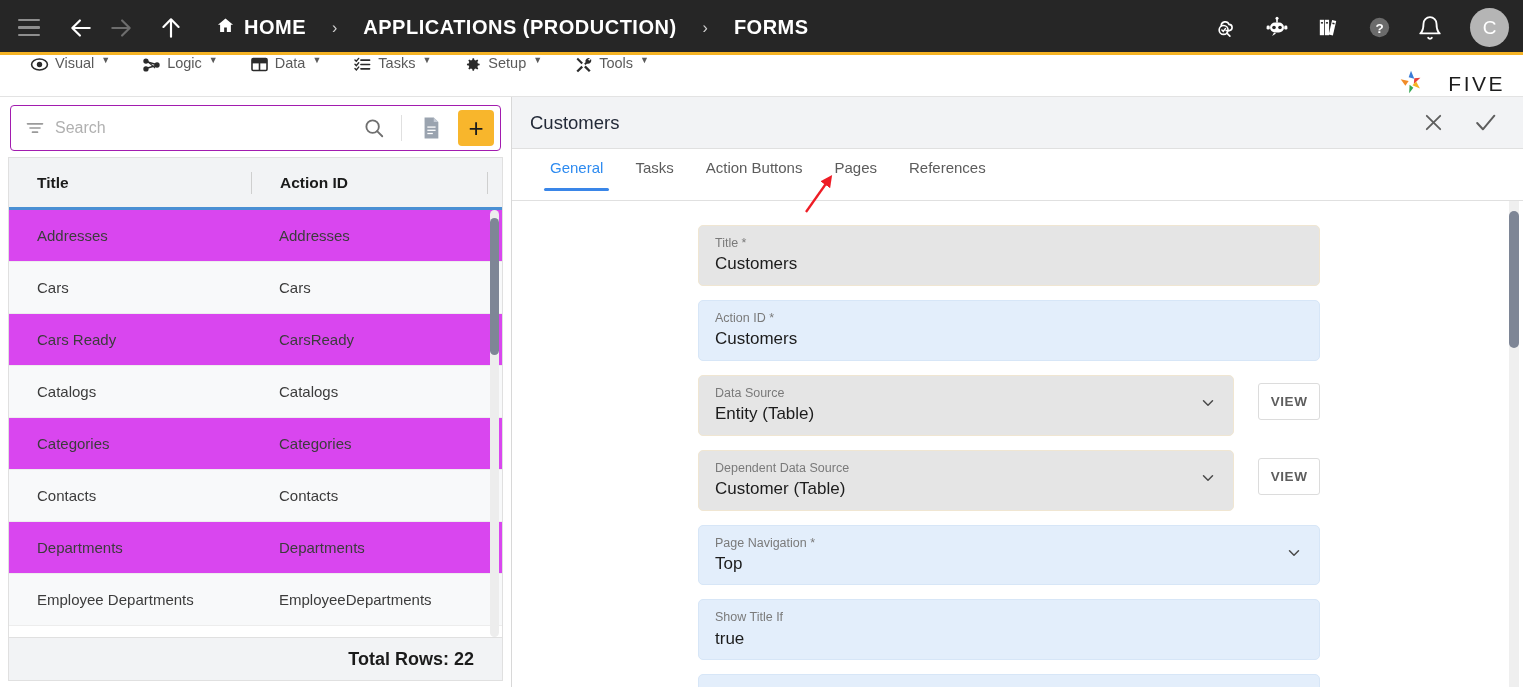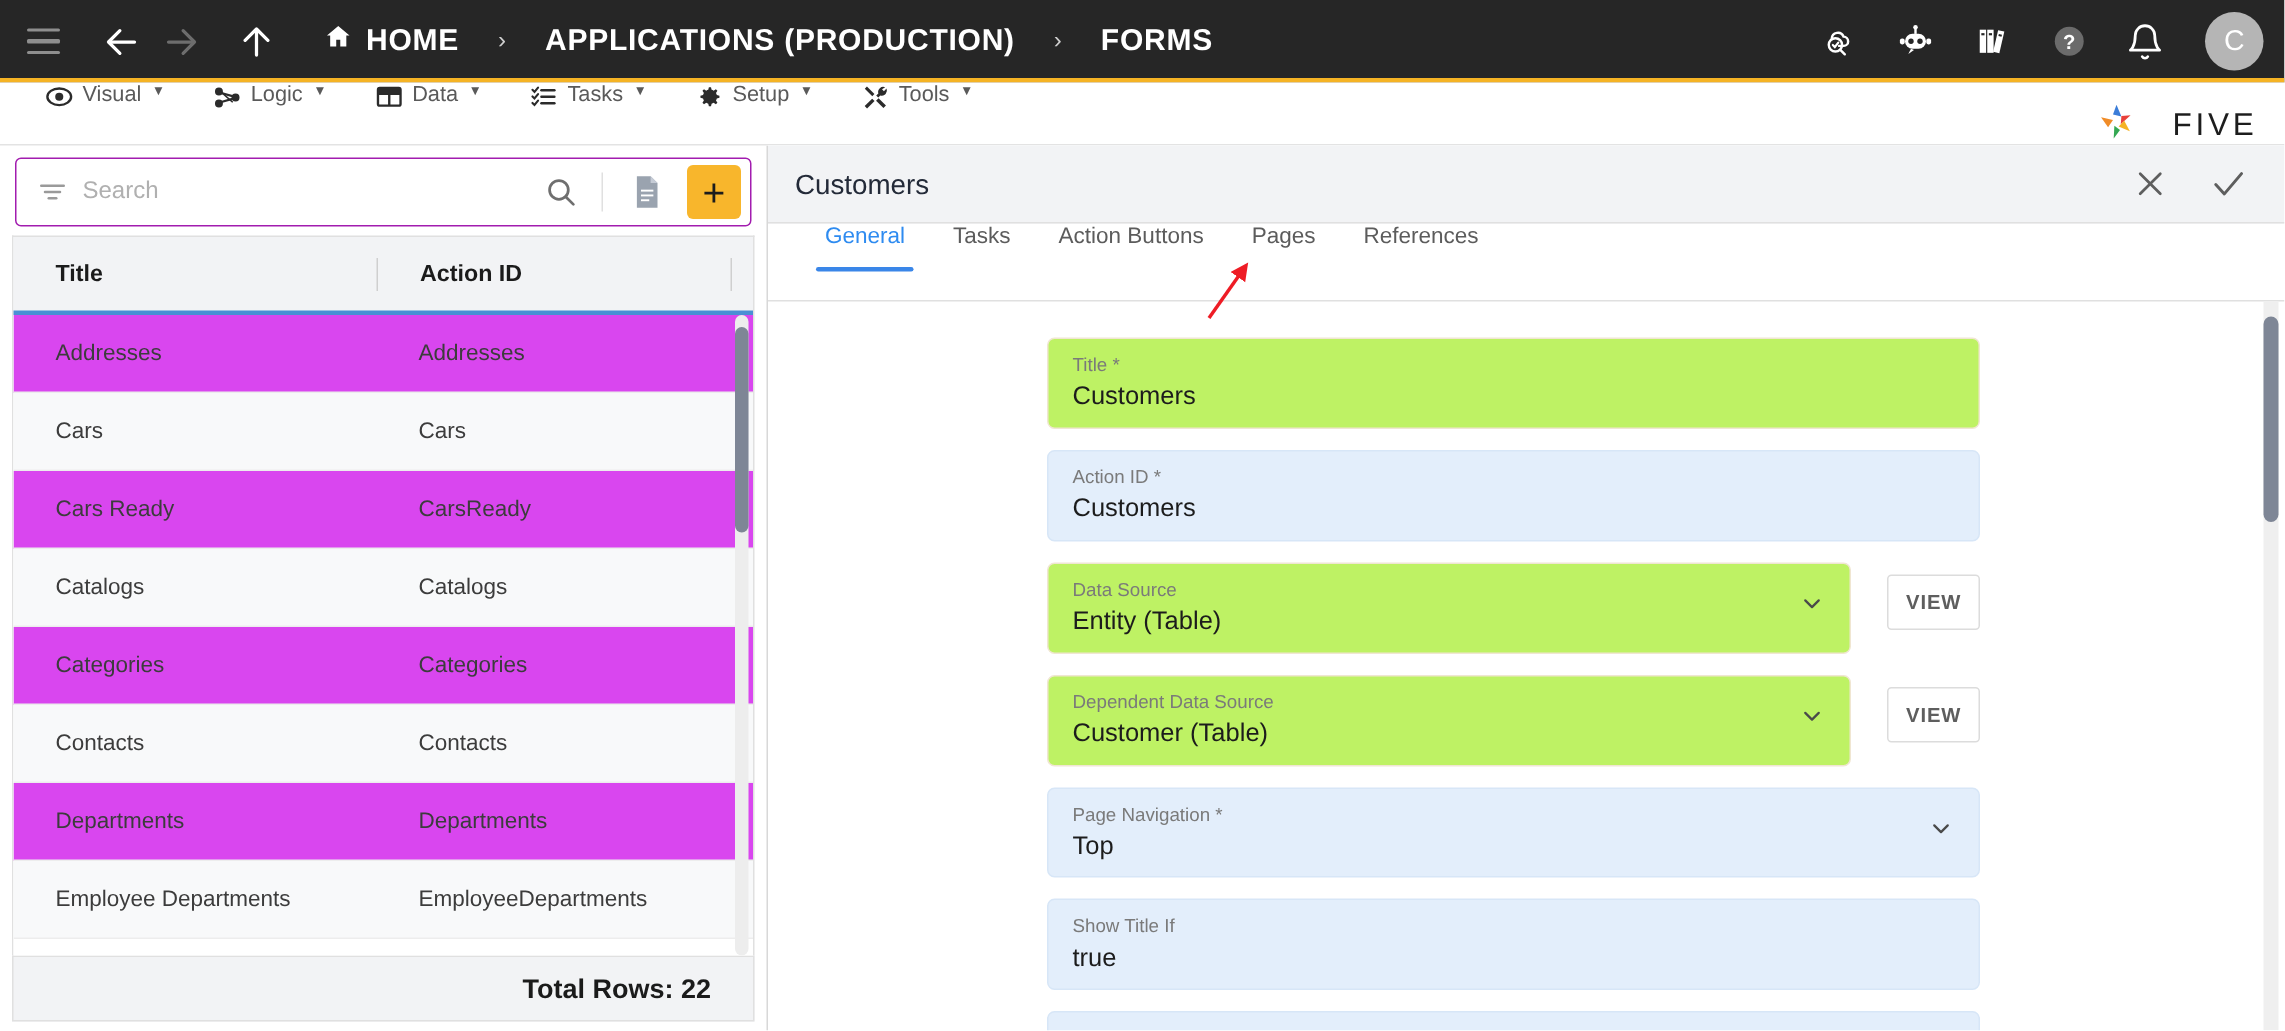--- a/index.html
+++ b/index.html
@@ -115,41 +115,41 @@
   .right { flex: 1; display: flex; flex-direction: column; min-height: 0; background: #fff; position: relative; }
   .rhead {
     height: 52px; flex: 0 0 52px; background: #f2f3f5; border-bottom: 1px solid #e0e0e0;
     display: flex; align-items: center; padding: 0 24px 0 18px;
   }
   .rtitle { font-size: 18.5px; color: #232a38; }
   .rhead-actions { margin-left: auto; display: flex; align-items: center; gap: 24px; }
   .rhead-actions .ic { width: 28px; height: 28px; display:flex; align-items:center; justify-content:center; cursor:pointer; }
 
   .tabs {
-    height: 52px; flex: 0 0 52px; display: flex; align-items: flex-start;
+    height: 52px; flex: 0 0 52px; display: flex; align-items: center;
     border-bottom: 1px solid #e0e0e0; padding-left: 22px; position: relative;
   }
   .tab {
     font-size: 15px; color: #5c5c5c; padding: 0 16px 14px 16px; cursor: pointer;
     position: relative; white-space: nowrap;
   }
   .tab.active { color: #2e8bf0; font-weight: 500; }
   .tab.active::after {
     content: ""; position: absolute; left: 10px; right: 10px; bottom: -1px;
     height: 3.5px; background: #3a86e8; border-radius: 2px;
   }
 
   .formarea { flex: 1; overflow: hidden; position: relative; padding-top: 24px; }
   .form-col { width: 622px; margin-left: 186px; display: flex; flex-direction: column; gap: 14px; }
   .fieldrow { display: flex; align-items: flex-start; gap: 24px; }
   .field {
     width: 622px; border-radius: 5px; padding: 9px 16px 8px 16px;
     display: flex; flex-direction: column; gap: 1px; position: relative; cursor: text;
   }
-  .field.cream { background: #bef264; border: 1px solid #f0e6d2; }
+  .field.cream { background: #e5e5e5; border: 1px solid #f0e6d2; }
   .field.blue { background: #e3eefb; border: 1px solid #d7e6f7; }
   .field.tall { min-height: 55px; justify-content: center; }
   .flabel { font-size: 12.5px; color: #7a7a7a; line-height: 1.3; }
   .fvalue { font-size: 17px; color: #1c1c1c; line-height: 1.45; }
   .chev { position: absolute; right: 16px; top: 50%; transform: translateY(-50%); cursor: pointer; }
   .viewbtn {
     width: 72px; height: 37px; border: 1px solid #dcdcdc; border-radius: 3px;
     background: #fff; color: #5e5e5e; font-size: 13.5px; font-weight: 700;
     letter-spacing: .6px; display: flex; align-items: center; justify-content: center;
     cursor: pointer; margin-top: 8px;

